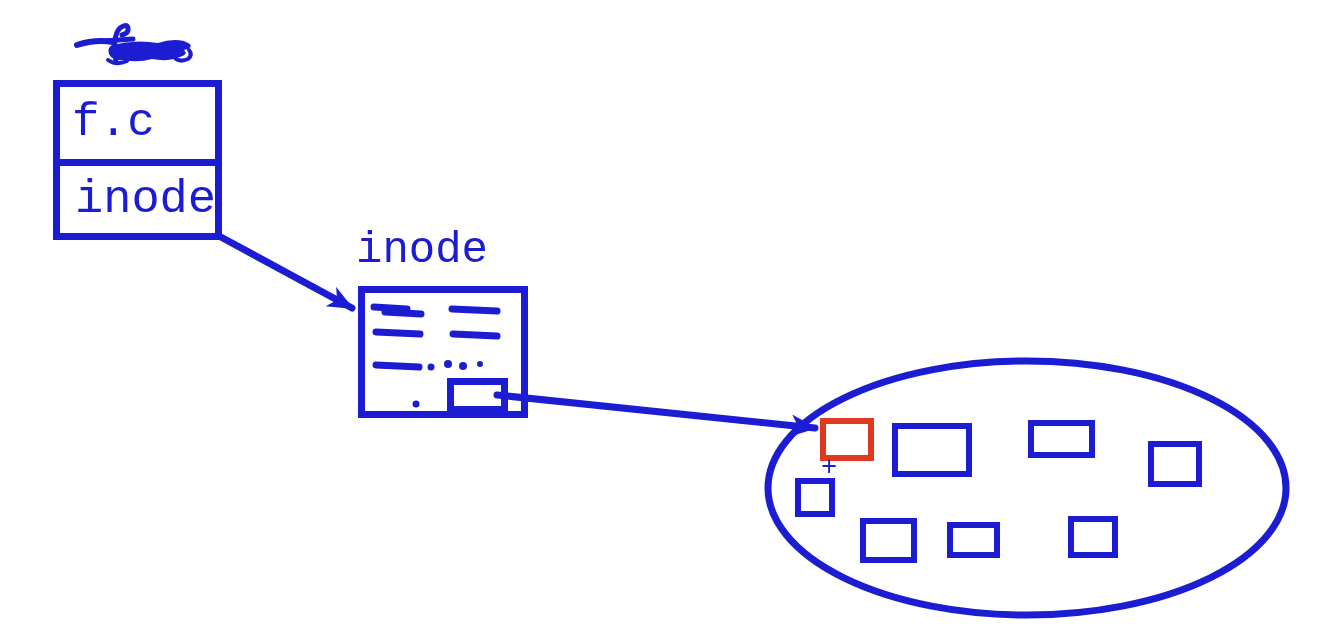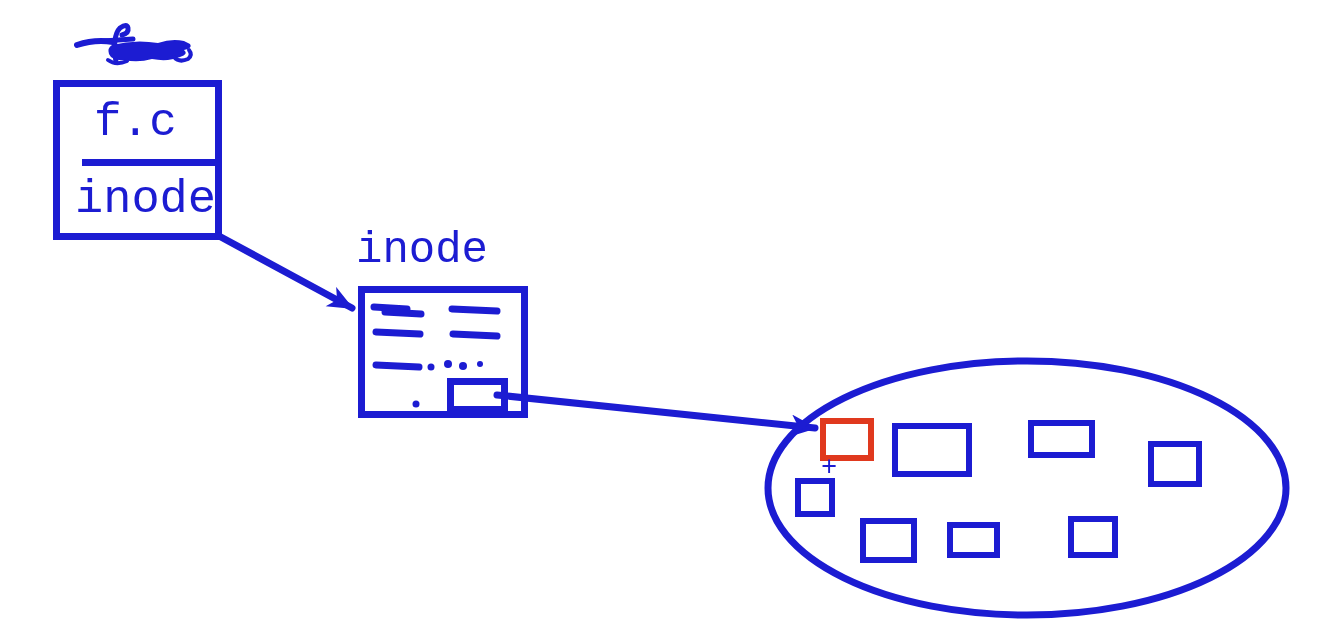--- a/index.html
+++ b/index.html
@@ -18,21 +18,21 @@
   .box{
     position:absolute;
     border:7px solid var(--ink);
     box-sizing:border-box;
     background:var(--bg);
   }
   #file-box{left:53px;top:80px;width:169px;height:160px;display:flex;flex-direction:column;}
   #file-box .row1{
     height:72px;border-bottom:7px solid var(--ink);
     display:flex;align-items:center;padding-left:12px;
-    font-size:46px;color:var(--ink);line-height:1;margin-left:22px;
+    font-size:46px;color:var(--ink);line-height:1;
   }
   #file-box .row2{
     flex:1;display:flex;align-items:center;padding-left:15px;
     font-size:47px;color:var(--ink);line-height:1;
   }
   #inode-label{
     position:absolute;left:356px;top:228px;
     font-size:44px;color:var(--ink);line-height:1;
   }
   #inode-box{left:358px;top:286px;width:170px;height:132px;}

